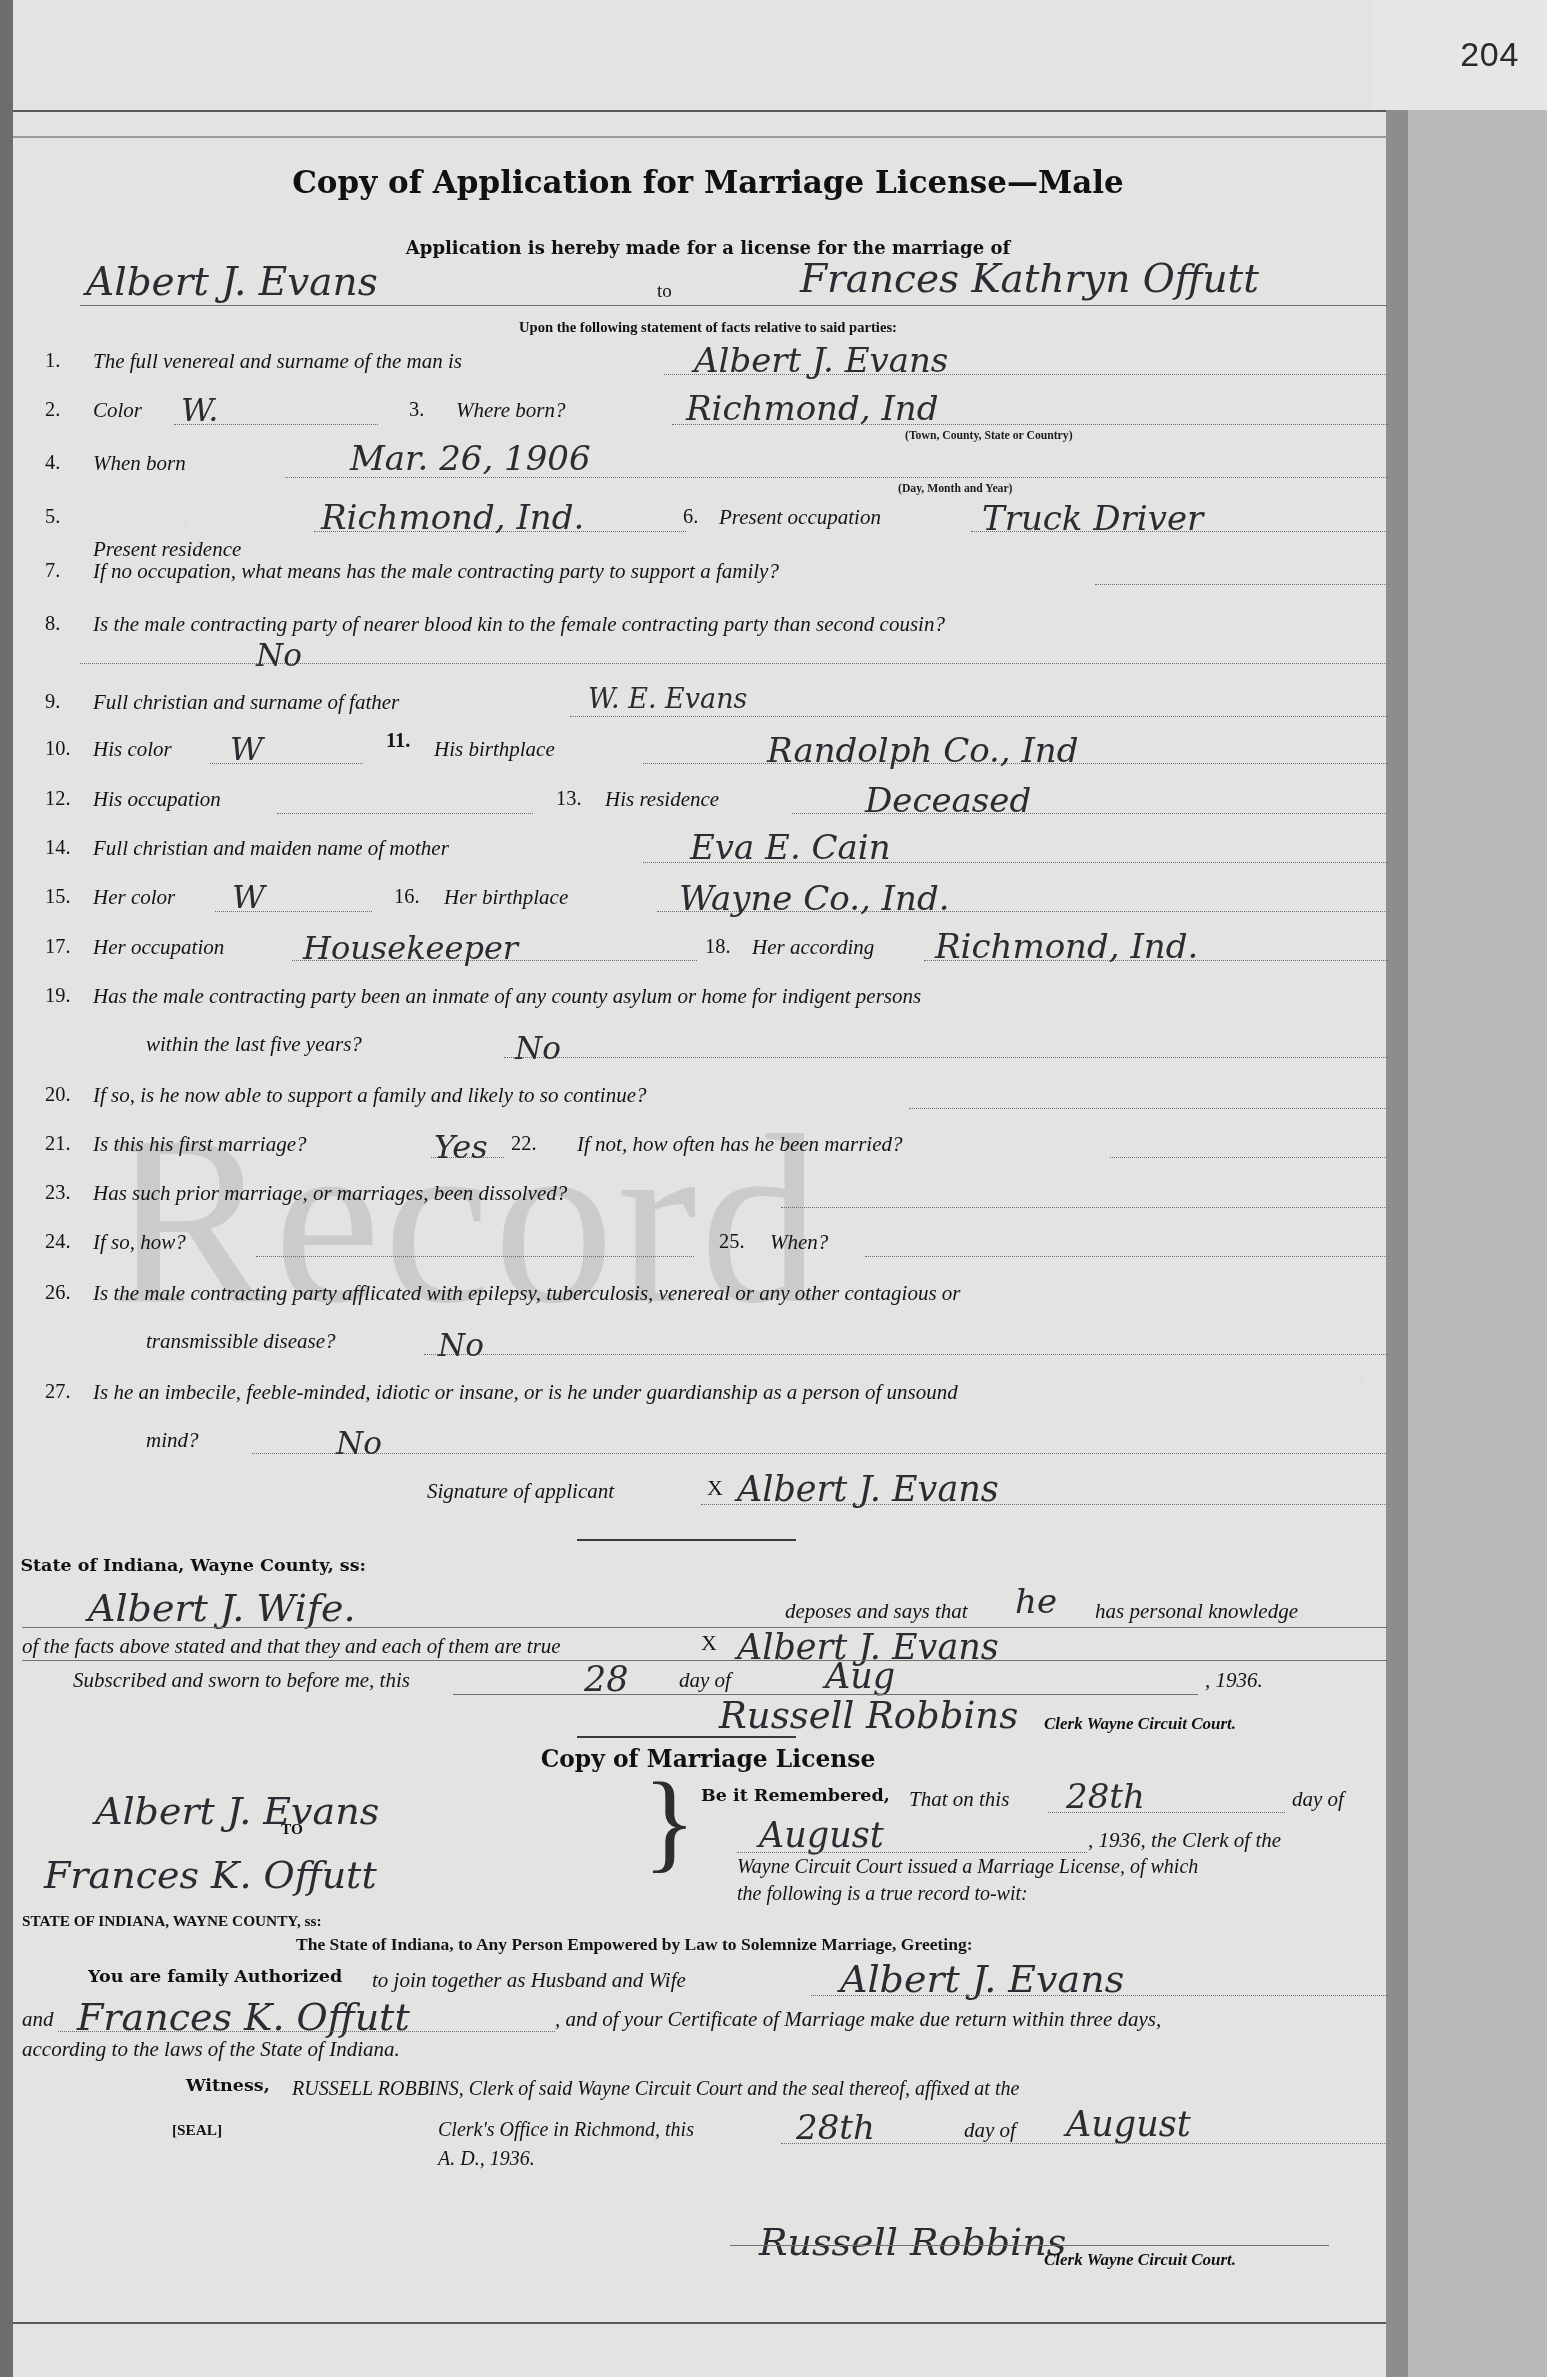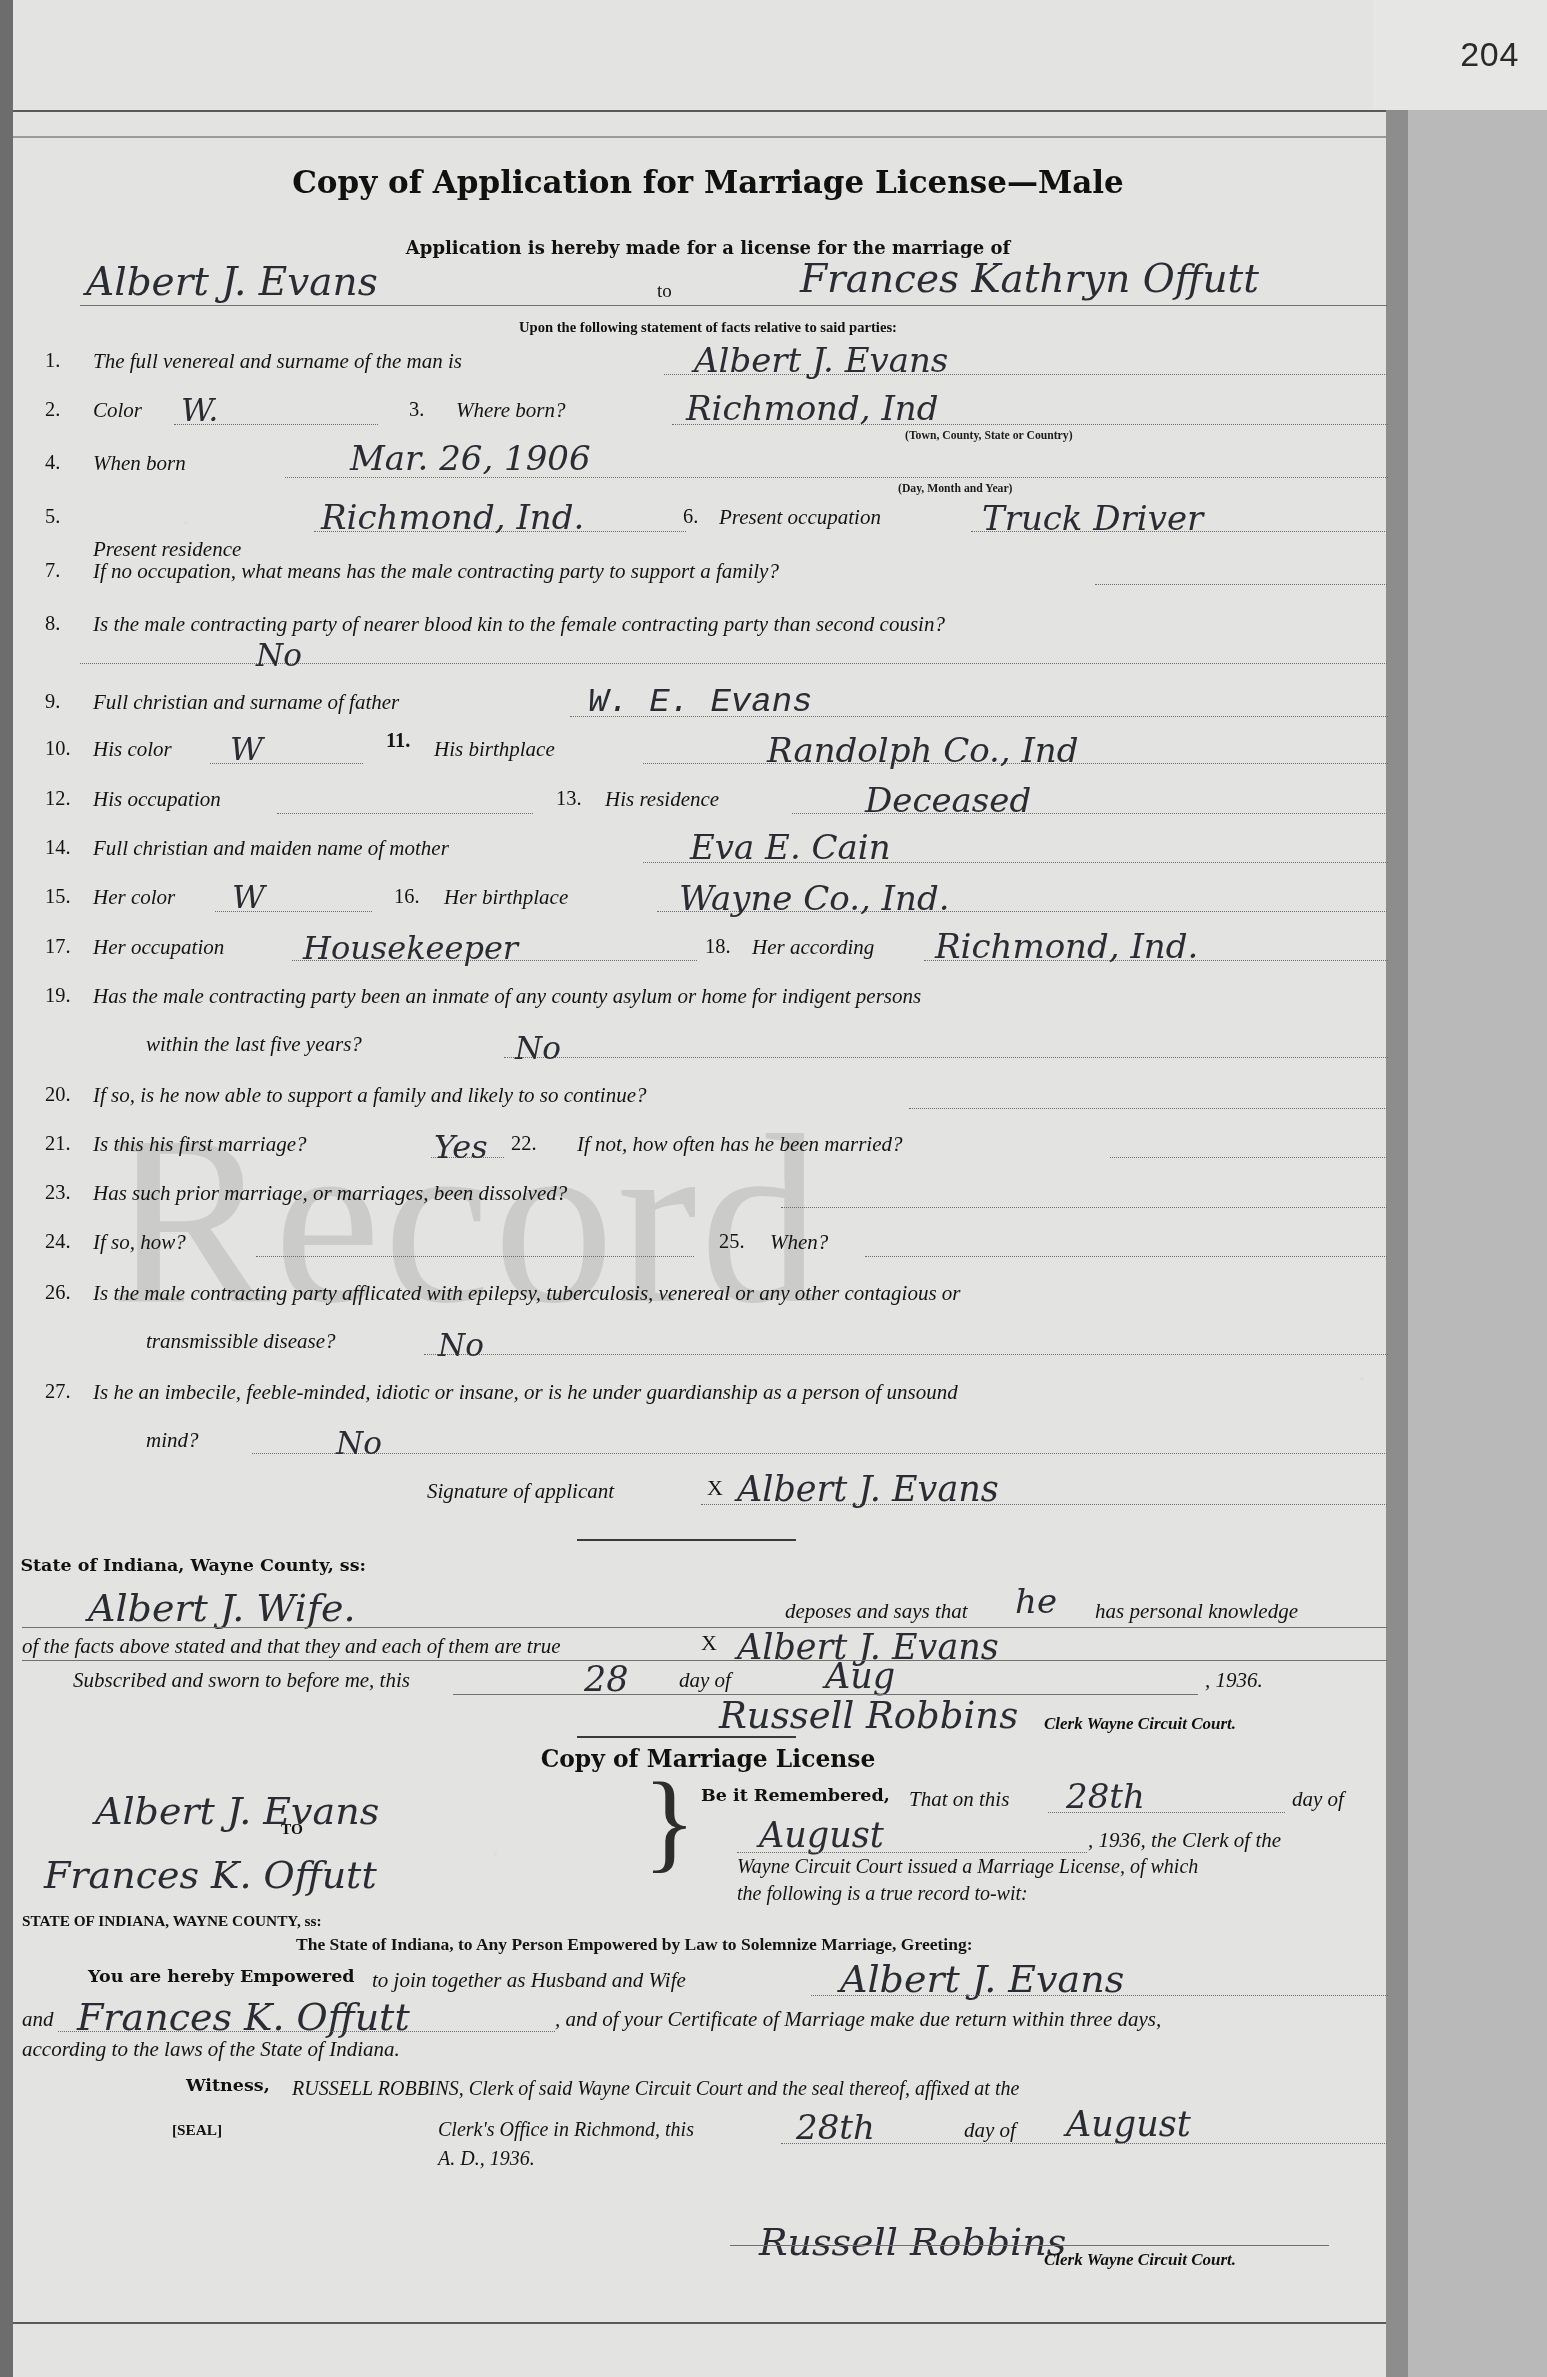--- a/index.html
+++ b/index.html
@@ -314,21 +314,21 @@
 <div class="dots" style="left:1095px; top:584px; width:292px;"></div>
 
 <div class="num" style="left:45px; top:612px;">8.</div>
 <div class="body-text" style="left:93px; top:612px;">Is the male contracting party of nearer blood kin to the female contracting party than second cousin?</div>
 <div class="dots" style="left:80px; top:663px; width:1307px;"></div>
 <div class="hand" style="left:256px; top:637px; font-size:31px;">No</div>
 
 <div class="num" style="left:45px; top:690px;">9.</div>
 <div class="body-text" style="left:93px; top:690px;">Full christian and surname of father</div>
 <div class="dots" style="left:570px; top:716px; width:818px;"></div>
-<div class="hand" style="left:588px; top:683px; font-size:34px;font-family:Liberation Mono, monospace;">W. E. Evans</div>
+<div class="hand" style="left:588px; top:683px; font-size:27px;">W. E. Evans</div>
 
 <div class="num" style="left:45px; top:737px;">10.</div>
 <div class="body-text" style="left:93px; top:737px;">His color</div>
 <div class="dots" style="left:210px; top:763px; width:153px;"></div>
 <div class="hand" style="left:230px; top:730px; font-size:32px;">W</div>
 
 <div class="num" style="left:386px; top:729px;font-weight:bold;">11.</div>
 <div class="body-text" style="left:434px; top:737px;">His birthplace</div>
 <div class="dots" style="left:643px; top:763px; width:745px;"></div>
 <div class="hand" style="left:767px; top:730px; font-size:34px;">Randolph Co., Ind</div>
@@ -457,21 +457,21 @@
 <div class="hand" style="left:759px; top:1815px; font-size:35px;">August</div>
 <div class="body-text" style="left:1088px; top:1828px;">, 1936, the Clerk of the</div>
 <div class="dots" style="left:737px; top:1852px; width:350px;"></div>
 
 <div class="body-text" style="left:737px; top:1855px; font-size:20px;">Wayne Circuit Court issued a Marriage License, of which</div>
 <div class="body-text" style="left:737px; top:1882px; font-size:20px;">the following is a true record to-wit:</div>
 
 <div class="smallcaps" style="left:22px; top:1912px;">STATE OF INDIANA, WAYNE COUNTY, ss:</div>
 <div class="body-text" style="left:296px; top:1934px; font-style:normal; font-weight:bold; font-size:17.5px;">The State of Indiana, to Any Person Empowered by Law to Solemnize Marriage, Greeting:</div>
 
-<div class="sec-head" style="left:88px; top:1966px;">You are hereby Empowered</div>
+<div class="sec-head" style="left:88px; top:1966px;">You are family Authorized</div>
 <div class="body-text" style="left:372px; top:1968px;">to join together as Husband and Wife</div>
 <div class="hand" style="left:840px; top:1957px; font-size:38px;">Albert J. Evans</div>
 <div class="dots" style="left:811px; top:1995px; width:577px;"></div>
 
 <div class="body-text" style="left:22px; top:2007px;">and</div>
 <div class="hand" style="left:77px; top:1995px; font-size:38px;">Frances K. Offutt</div>
 <div class="body-text" style="left:555px; top:2007px;">, and of your Certificate of Marriage make due return within three days,</div>
 <div class="dots" style="left:58px; top:2031px; width:497px;"></div>
 
 <div class="body-text" style="left:22px; top:2037px;">according to the laws of the State of Indiana.</div>

